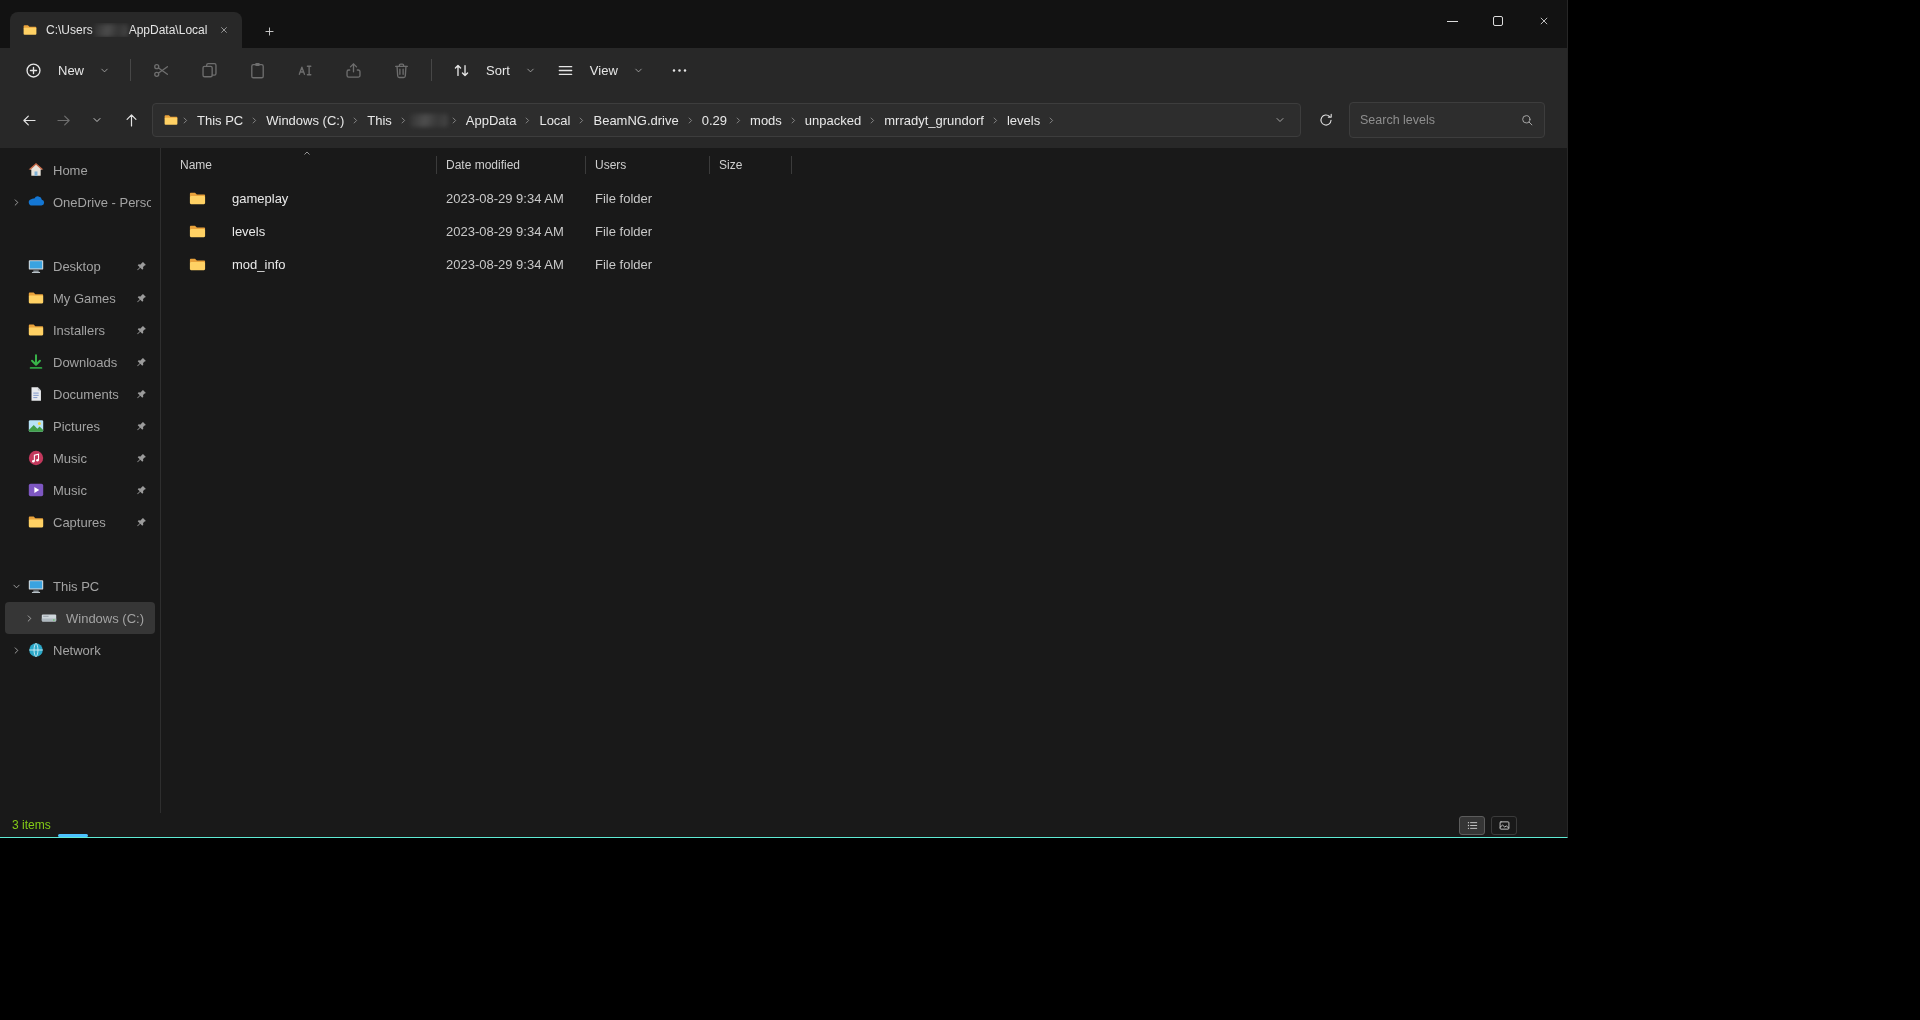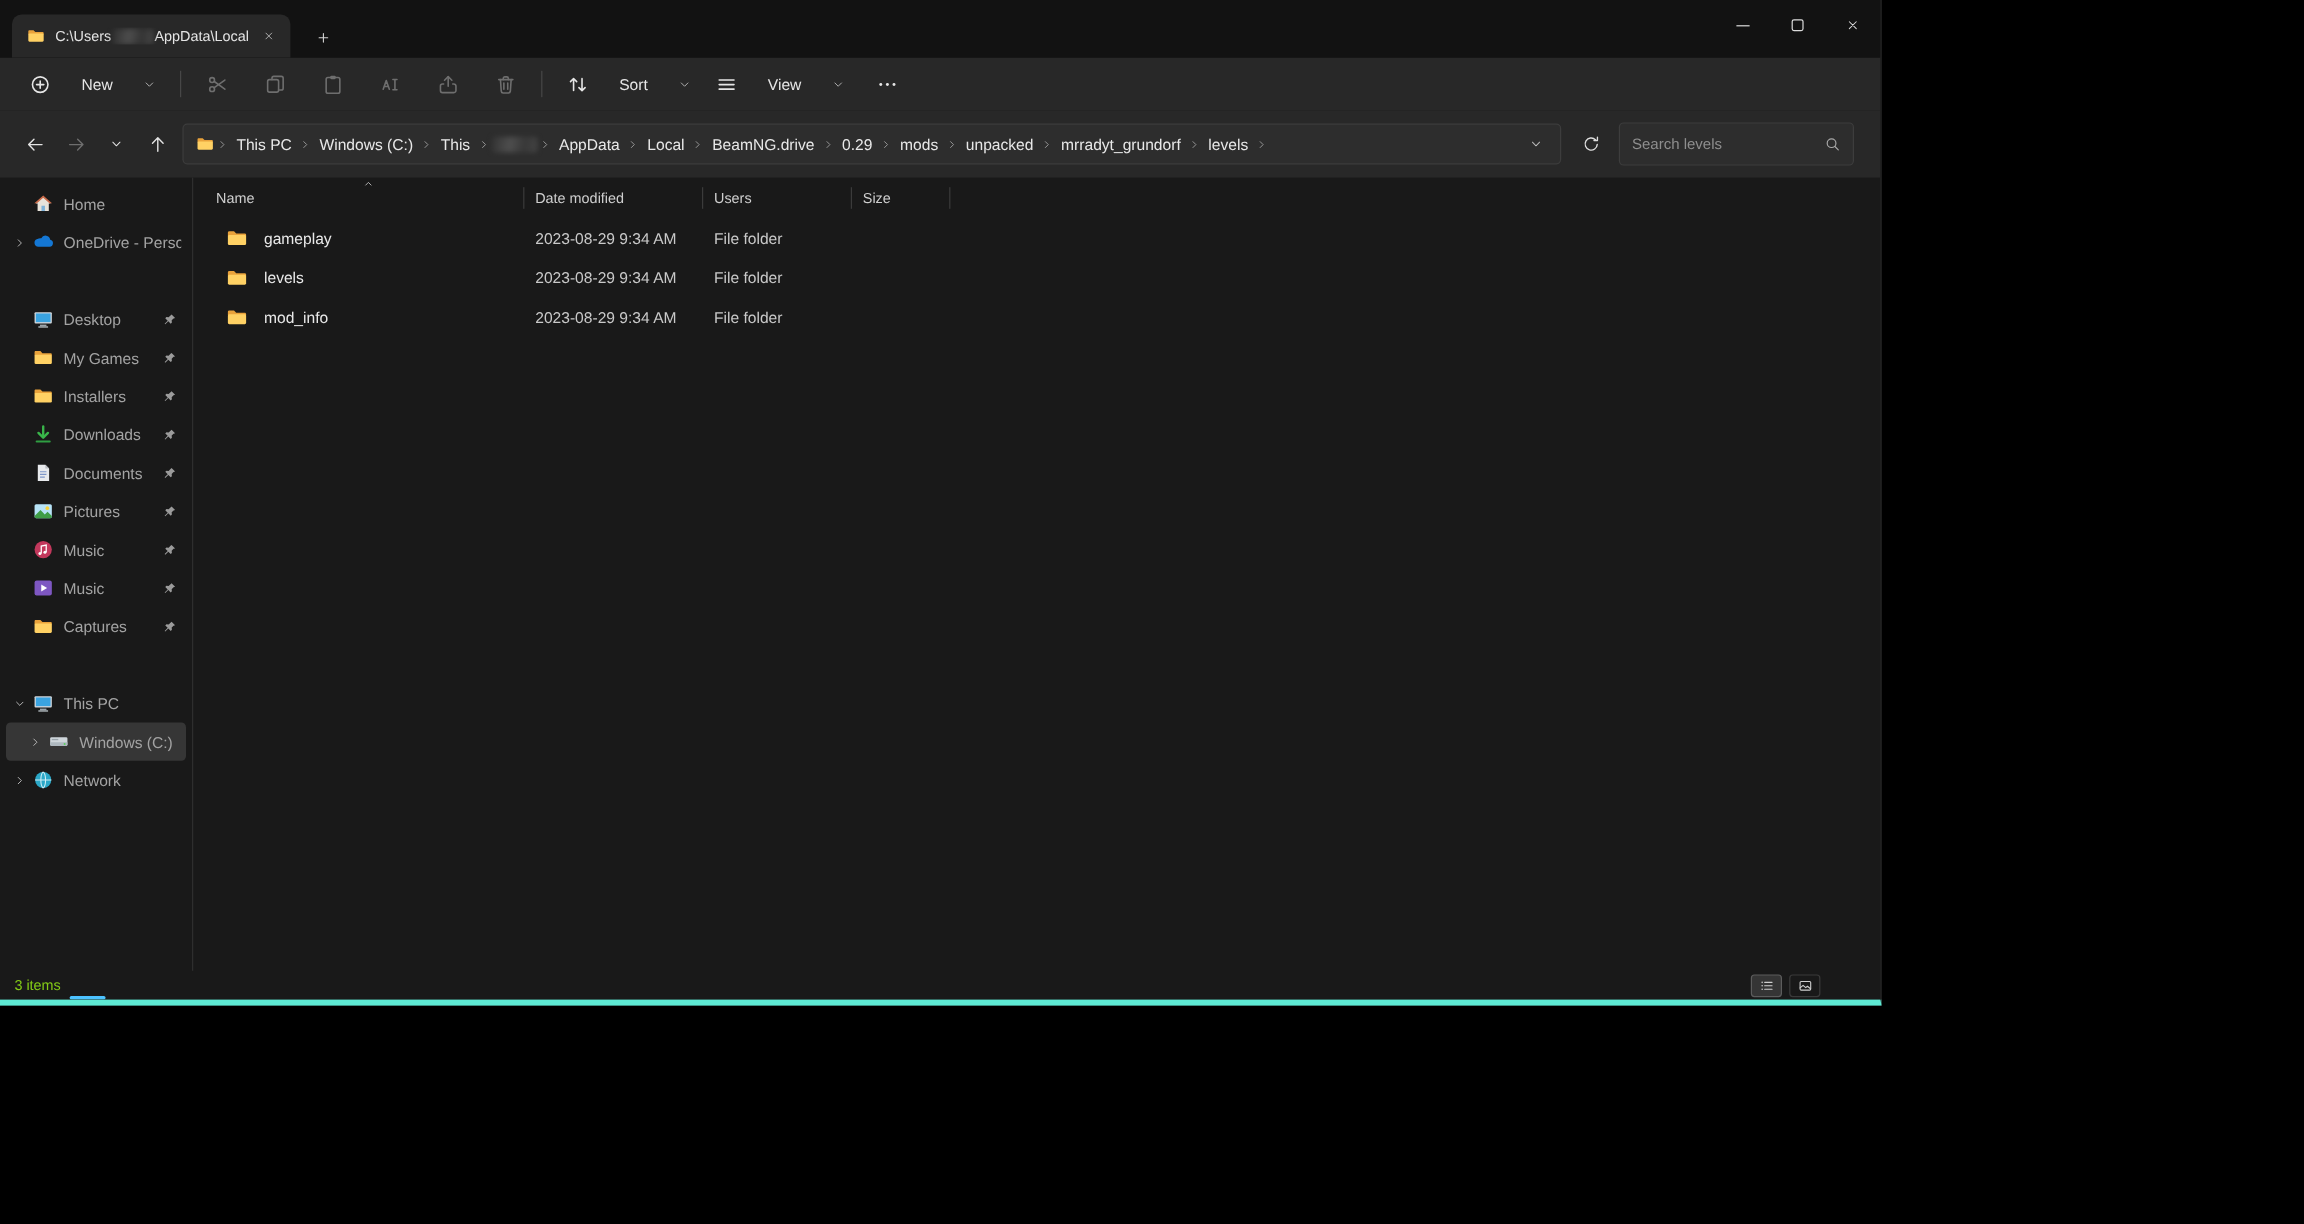--- a/index.html
+++ b/index.html
@@ -1,19 +1,19 @@
 <!DOCTYPE html>
 <html><head>
 <meta charset="utf-8">
 <style>
   *{box-sizing:border-box;margin:0;padding:0}
   html,body{width:1920px;height:1020px;background:#000;overflow:hidden;
     font-family:"Liberation Sans","DejaVu Sans",sans-serif;color:#e6e6e6}
   .window{position:absolute;left:0;top:0;width:1568px;height:838px;background:#191919;
-    display:flex;flex-direction:column;overflow:hidden;border-right:1px solid #262626;border-bottom:5px solid #5eead4}
+    display:flex;flex-direction:column;overflow:hidden;border-right:1px solid #262626;border-bottom:1px solid #5eead4}
 
   
   .titlebar{height:48px;background:#121212;display:flex;position:relative;flex:none}
   .tab{margin:12px 0 0 10px;width:232px;background:#282828;border-radius:8px 8px 0 0;
     display:flex;align-items:center;padding:0 8px 0 12px;font-size:12px;color:#e4e4e4}
   .tab-icon svg{width:16px;height:16px;display:block}
   .tab-title{display:flex;align-items:center;white-space:nowrap;overflow:hidden;flex:1;margin-left:8px}
   .redact{display:inline-block;width:34px;height:13px;border-radius:3px;margin:0 1px;
     background:linear-gradient(100deg,#2f2f2f,#4d4d4d 40%,#343434 70%,#474747);filter:blur(2px)}
   .tab-close{width:20px;height:20px;border-radius:4px;display:flex;align-items:center;justify-content:center;color:#c4c4c4}
@@ -23,21 +23,21 @@
   .newtab svg{width:13px;height:13px}
   .win-controls{position:absolute;right:0;top:0;display:flex}
   .win-btn{width:46px;height:42px;display:flex;align-items:center;justify-content:center;color:#dcdcdc}
   .win-btn svg{width:12px;height:12px}
   .glyph-min{display:block;width:11px;height:1px;background:#dcdcdc}
   .glyph-max{display:block;width:10px;height:10px;border:1px solid #dcdcdc;border-radius:2px}
 
   
   .commandbar{height:44px;background:#282828;display:flex;align-items:center;padding:0 14px;flex:none}
   .tb-btn{height:34px;display:flex;align-items:center;justify-content:center;border-radius:4px;
-    padding:0 10px;font-size:13px;color:#e6e6e6;gap:25px;white-space:nowrap}
+    padding:0 10px;font-size:13px;color:#e6e6e6;gap:15px;white-space:nowrap}
   .tb-btn svg{width:19px;height:19px;display:block}
   .tb-btn.disabled{color:#6e6e6e}
   .chev-mini{display:flex;color:#b9b9b9}
   .chev-mini svg{width:11px;height:11px}
   .tb-sep{width:1px;height:22px;background:#474747;margin:0 10px;flex:none}
   .tb-actions{display:flex;gap:8px}
   .tb-icononly{width:40px;padding:0}
 
   
   .addressbar{height:56px;background:#282828;display:flex;align-items:center;padding:0 12px;flex:none}
@@ -89,21 +89,21 @@
   .hlabel{margin-left:9px}
   .h-cname .hlabel{margin-left:4px}
   .sortcaret{position:absolute;top:0;left:50%;transform:translateX(-50%);color:#c8c8c8;display:flex}
   .sortcaret svg{width:10px;height:10px}
   .h-cname,.cname{width:261px}
   .h-cdate,.cdate{width:149px}
   .h-ctype,.ctype{width:124px}
   .h-csize,.csize{width:82px}
   .frow{height:33px;display:flex;align-items:center;font-size:13px;border-radius:4px}
   .cell{white-space:nowrap;overflow:hidden}
-  .cname{display:flex;align-items:center;gap:13px;padding-left:12px}
+  .cname{display:flex;align-items:center;gap:25px;padding-left:12px}
   .ficon{display:flex;flex:none}
   .ficon svg{width:19px;height:19px}
   .fname{color:#e9e9e9}
   .cdate,.ctype,.csize{padding-left:9px;color:#c9c9c9}
 
   
   .statusbar{height:24px;flex:none;display:flex;align-items:center;padding:0 12px;position:relative}
   .status-count{font-size:12px;color:#84cc16}
   .view-toggles{margin-left:auto;margin-right:38px;display:flex;gap:6px}
   .vt{width:26px;height:19px;border-radius:3px;display:flex;align-items:center;justify-content:center;color:#cfcfcf;border:1px solid #3a3a3a}

